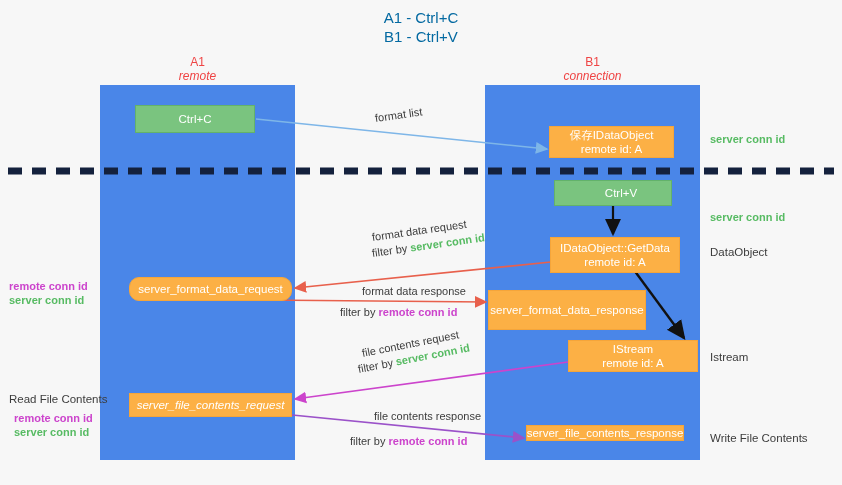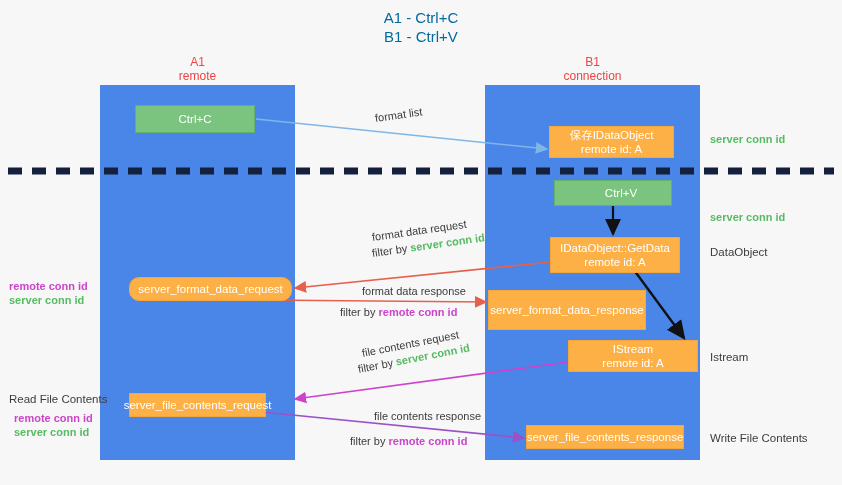--- a/index.html
+++ b/index.html
@@ -50,21 +50,21 @@
   .lane-head {
     position: absolute;
     text-align: center;
     font-size: 12px;
     line-height: 14px;
     color: #ef4444;
   }
   .lane-head-a { left: 100px; top: 55px; width: 195px; }
   .lane-head-b { left: 485px; top: 55px; width: 215px; }
   .lane-head .l1 { display: block; }
-  .lane-head .l2 { display: block; }
+  .lane-head .l2 { display: block; font-style: italic; }
 
   
   .node {
     position: absolute;
     box-sizing: border-box;
     display: flex;
     flex-direction: column;
     align-items: center;
     justify-content: center;
     color: #ffffff;
@@ -185,25 +185,25 @@
   </div>
 
   <div class="node orange" style="left:129px; top:277px; width:163px; height:24px;border-radius:10px;">
     <span>server_format_data_request</span>
   </div>
 
   <div class="node orange" style="left:488px; top:290px; width:158px; height:40px;">
     <span>server_format_data_response</span>
   </div>
 
-  <div class="node orange" style="left:129px; top:393px; width:137px; height:24px;">
+  <div class="node orange" style="left:129px; top:393px; width:163px; height:24px;font-style:italic;">
     <span>server_file_contents_request</span>
   </div>
 
-  <div class="node orange" style="left:526px; top:425px; width:158px; height:24px;">
+  <div class="node orange" style="left:526px; top:425px; width:158px; height:16px;">
     <span>server_file_contents_response</span>
   </div>
 
   <div class="lbl rot-a" style="left:375px; top:111px;">format list</div>
 
   <div class="lbl rot-a" style="left:372px; top:230px;">format data request</div>
   <div class="lbl rot-a" style="left:372px; top:246px;">
     <span>filter by</span>
     <span class="green-txt">server conn id</span>
   </div>

